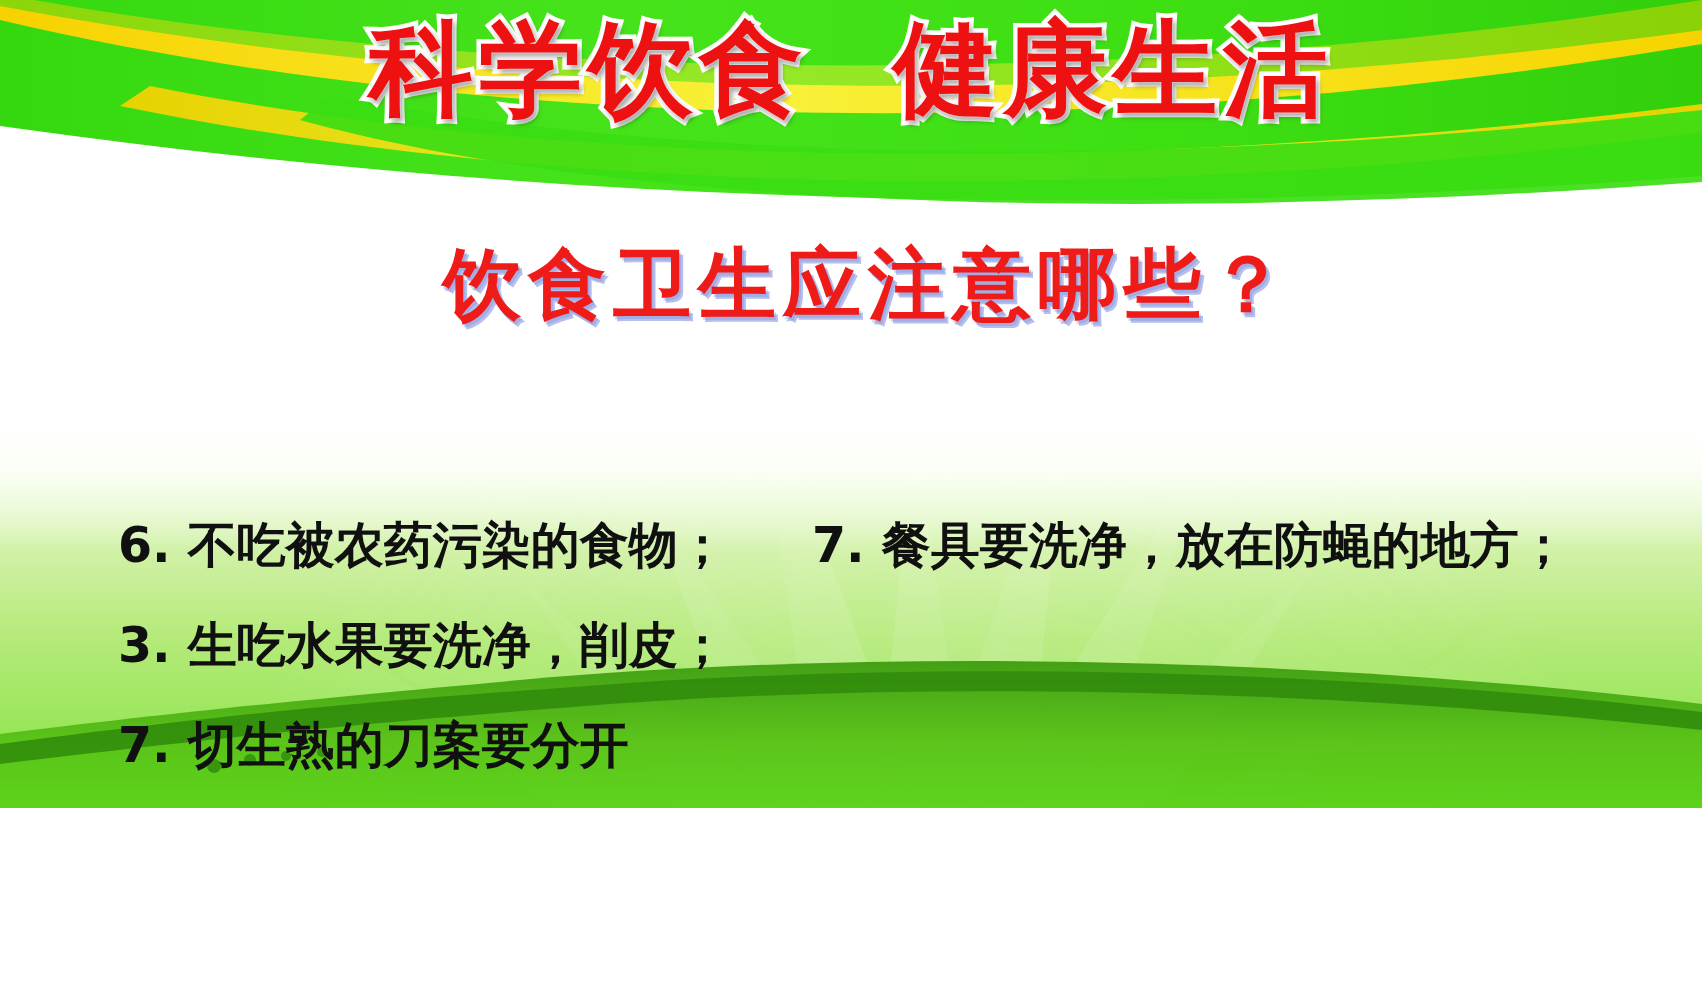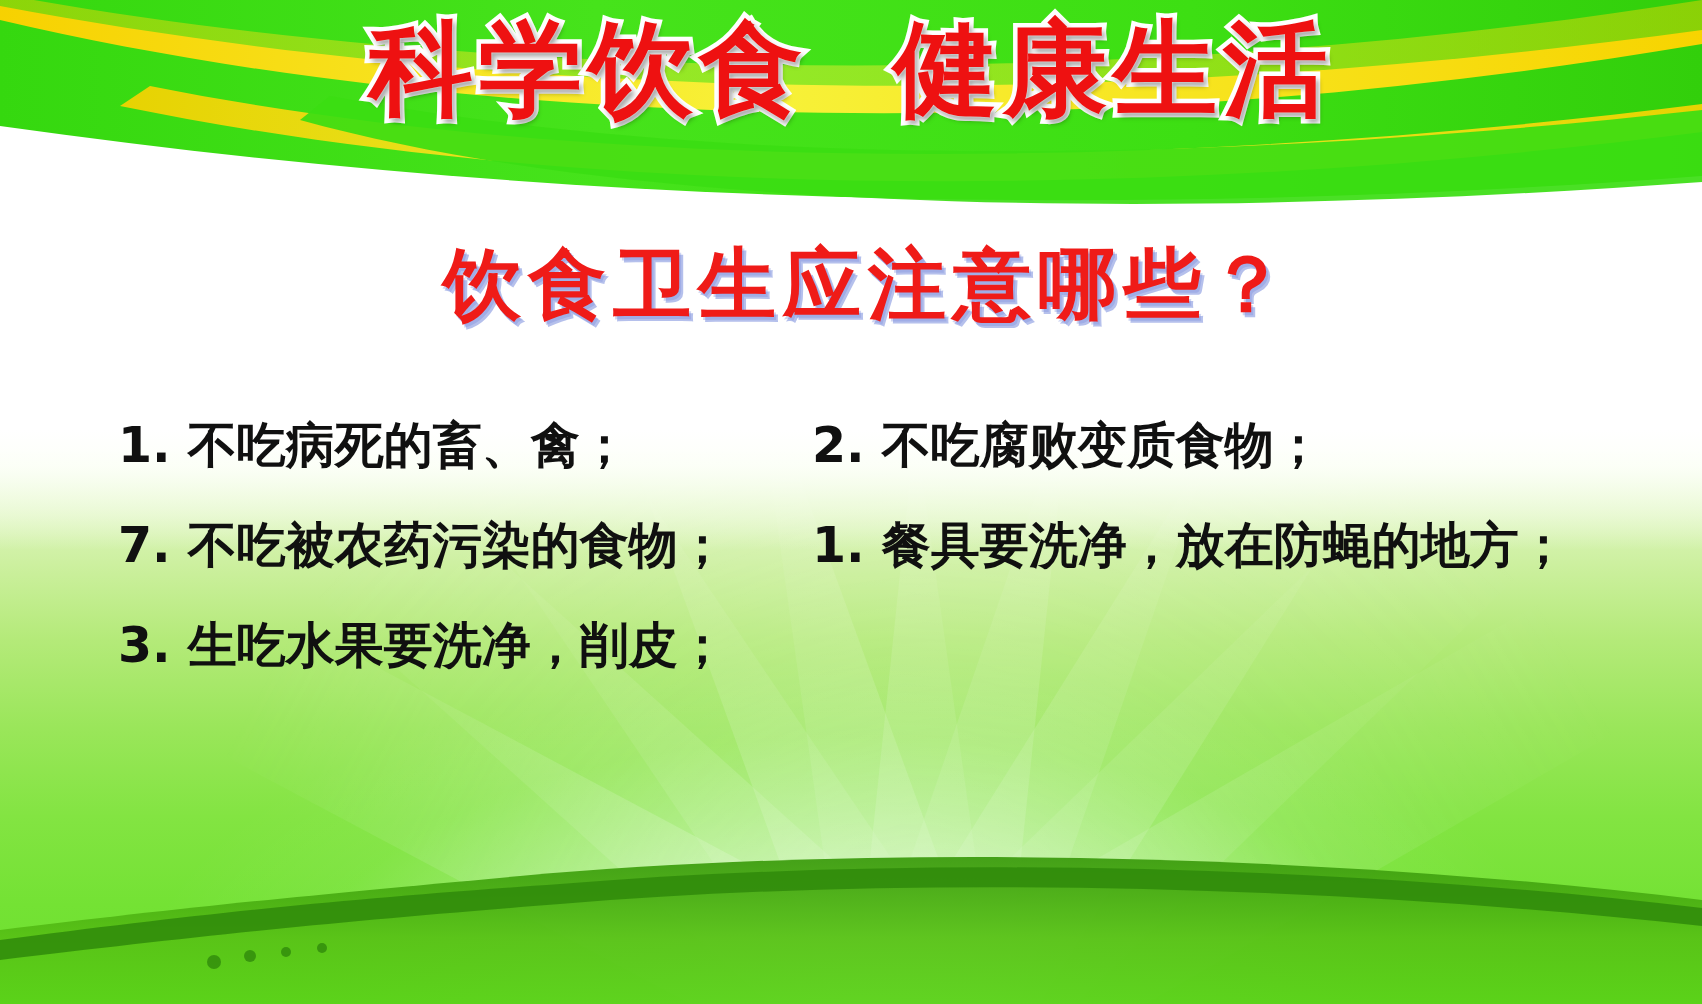--- a/index.html
+++ b/index.html
@@ -8,21 +8,21 @@
     padding: 0;
     background: #ffffff;
   }
   body {
     font-family: "DejaVu Sans", "Liberation Sans", sans-serif;
   }
 
   #poster {
     position: relative;
     width: 1702px;
-    height: 1004px;
+    height: 808px;
     overflow: hidden;
     background: #fde047;
   }
 
   
   .bg-white {
     position: absolute;
     inset: 0;
     background: #ffffff;
   }
@@ -246,30 +246,29 @@
       <circle cx="214" cy="158" r="7" fill="#2f8a0b" opacity="0.8"></circle>
     </svg>
   </div>
 
   <div class="main-title">科学饮食  健康生活</div>
 
   <div class="sub-title">饮食卫生应注意哪些？</div>
 
   <div class="list">
 
-    <div class="row r1">
-      <div class="cell left">1. 不吃病死的畜、禽；</div>
-      <div class="cell right">2. 不吃腐败变质食物；</div>
-    </div>
 
     <div class="row r2">
-      <div class="cell left">7. 不吃被农药污染的食物；</div>
-      <div class="cell right">1. 餐具要洗净，放在防蝇的地方；</div>
+      <div class="cell left">6. 不吃被农药污染的食物；</div>
+      <div class="cell right">7. 餐具要洗净，放在防蝇的地方；</div>
     </div>
 
     <div class="row r3">
       <div class="cell left">3. 生吃水果要洗净，削皮；</div>
     </div>
 
+    <div class="row r4">
+      <div class="cell left">7. 切生熟的刀案要分开</div>
+    </div>
 
   </div>
 
 </div>
 
 </body></html>

